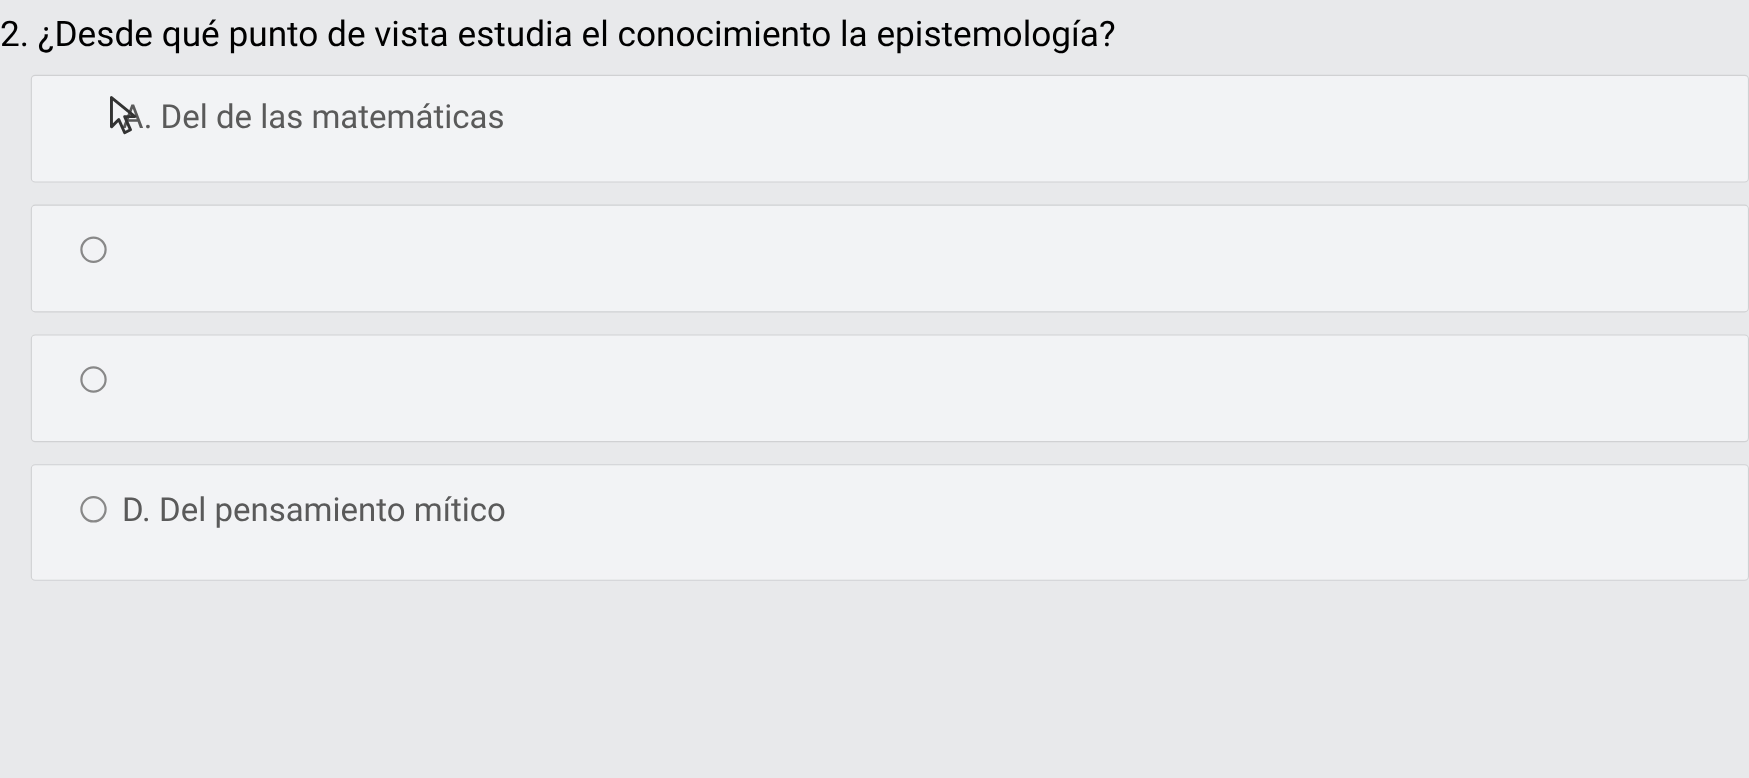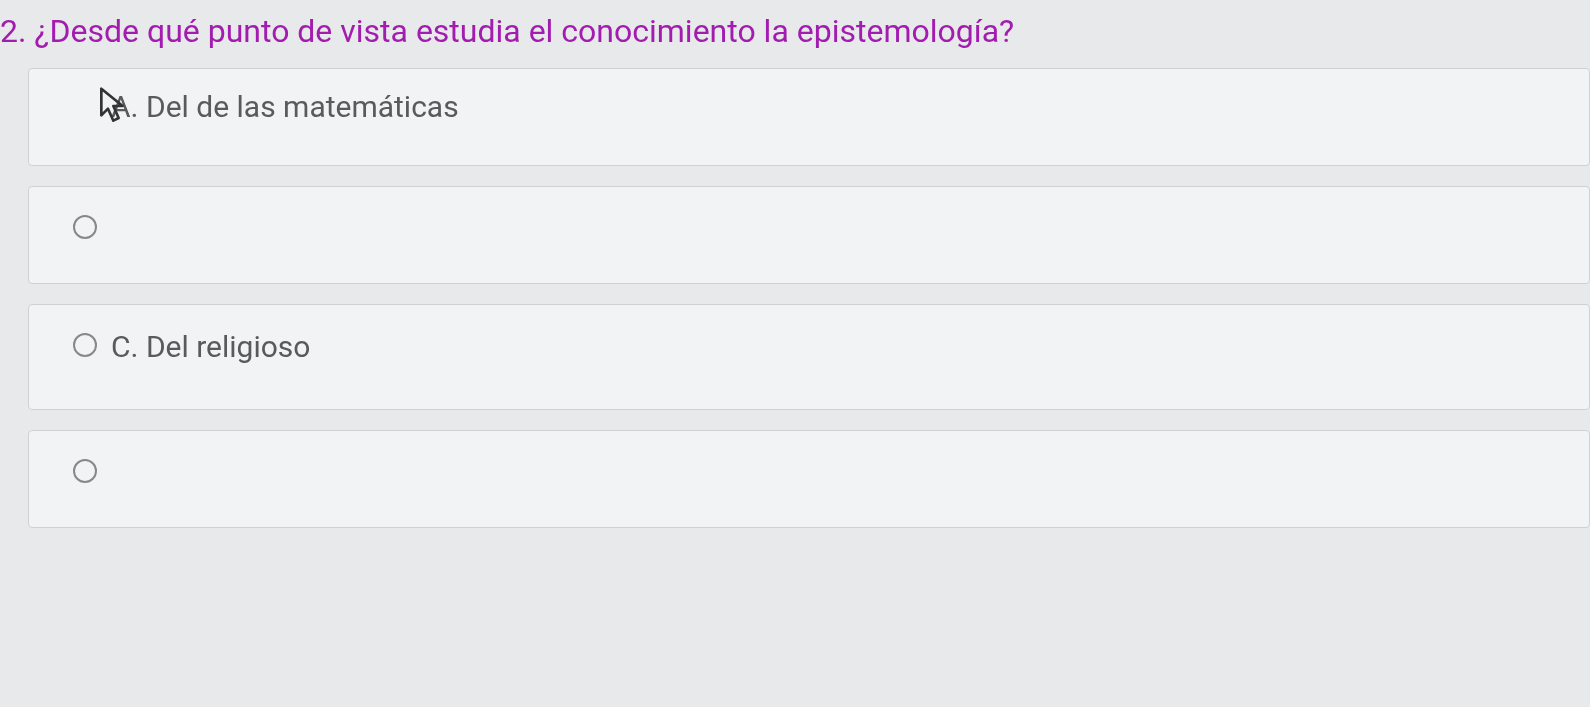--- a/index.html
+++ b/index.html
@@ -14,21 +14,21 @@
       height: 707px;
       padding: 0;
       overflow: hidden;
       position: relative;
     }
     .question-container {
       padding: 12px 0 0 0;
     }
     .question-text {
       font-size: 32px;
-      color: #a21caf;
+      color: #000000;
       padding: 0 0 18px 0;
       font-weight: 400;
     }
     .options-list {
       display: flex;
       flex-direction: column;
       gap: 20px;
       padding: 0 0 0 28px;
     }
     .option-row {
@@ -91,28 +91,28 @@
         <span>Del de las matemáticas</span>
       </span>
     </div>
 
     <div class="option-row">
       <span class="radio-circle"></span>
     </div>
 
     <div class="option-row">
       <span class="radio-circle"></span>
-      <span class="option-label">
-        <span>C.</span>
-        <span>Del religioso</span>
-      </span>
     </div>
 
     <div class="option-row">
       <span class="radio-circle"></span>
+      <span class="option-label">
+        <span>D.</span>
+        <span>Del pensamiento mítico</span>
+      </span>
     </div>
 
   </div>
 </div>
 
 <svg class="cursor-icon" viewBox="0 0 24 30">
   <path d="M 4 2 L 4 22 L 9 17 L 13 26 L 17 24 L 13 15 L 20 15 Z" fill="none" stroke="#333" stroke-width="2" stroke-linejoin="round"></path>
 </svg>
 
 </body></html>

